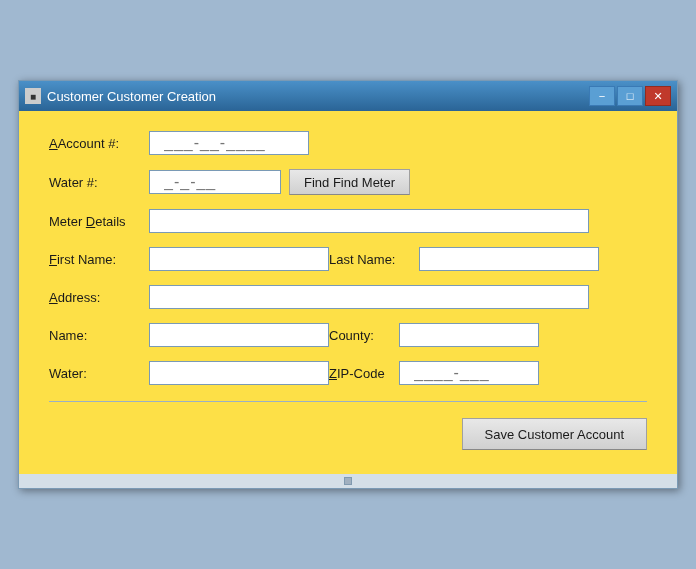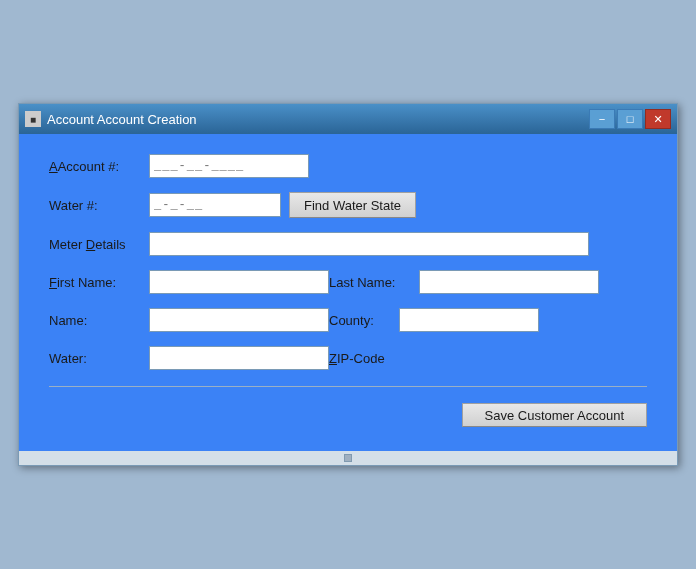--- a/index.html
+++ b/index.html
@@ -73,21 +73,21 @@
       cursor: pointer;
       font-family: 'Marlett', 'Segoe UI', sans-serif;
     }
 
     .title-btn.close {
       background: #c0392b;
       border-color: #922b21;
     }
 
     .window-body {
-      background: #3b82f6;
+      background: #fde047;
       padding: 20px 30px 20px 30px;
     }
 
     .form-row {
       display: flex;
       align-items: center;
       margin-bottom: 14px;
     }
 
     .form-label {
@@ -98,23 +98,23 @@
     }
 
     .form-label .underline {
       text-decoration: underline;
     }
 
     input[type="text"] {
       background: white;
       border: 1px solid #7a9ab5;
       height: 24px;
-      padding: 2px 4px;
-      font-size: 12px;
-      font-family: Liberation Mono, monospace;
+      padding: 2px 14px;
+      font-size: 16px;
+      font-family: Liberation Sans, sans-serif;
       outline: none;
       color: #333;
     }
 
     .input-account {
       width: 160px;
       letter-spacing: 1px;
       color: #999;
     }
 
@@ -184,21 +184,21 @@
     .footer-row {
       display: flex;
       justify-content: flex-end;
       padding-bottom: 4px;
     }
 
     .btn-save {
       background: linear-gradient(to bottom, #e8e8e8, #d0d0d0);
       border: 1px solid #a0a0a0;
       border-bottom-color: #888;
-      height: 24px;
+      height: 32px;
       padding: 0 22px;
       font-size: 13px;
       font-family: 'Segoe UI', Tahoma, sans-serif;
       cursor: pointer;
       color: #1a1a1a;
     }
 
     .resize-handle {
       display: flex;
       justify-content: center;
@@ -215,21 +215,21 @@
   </style>
 </head>
 <body>
 
 <div class="window">
 
   <div class="title-bar">
     <div class="title-bar-icon">
       <span>■</span>
     </div>
-    <span class="title-bar-text">Account Account Creation</span>
+    <span class="title-bar-text">Customer Customer Creation</span>
     <div class="title-bar-buttons">
       <button class="title-btn">−</button>
       <button class="title-btn">□</button>
       <button class="title-btn close">✕</button>
     </div>
   </div>
 
   <div class="window-body">
 
     <div class="form-row">
@@ -237,53 +237,60 @@
         <span class="underline">A</span><span>Account #:</span>
       </label>
       <input type="text" class="input-account" placeholder="___-__-____" style="">
     </div>
 
     <div class="form-row">
       <label class="form-label">
         Water #:
       </label>
       <input type="text" class="input-meter" placeholder="_-_-__" style="">
-      <button class="btn-find">Find Water State</button>
+      <button class="btn-find">Find Find Meter</button>
     </div>
 
     <div class="form-row">
       <label class="form-label">
         Meter <span style="text-decoration:underline">D</span>etails
       </label>
       <input type="text" class="input-details" style="">
     </div>
 
     <div class="form-row">
       <label class="form-label">
         <span style="text-decoration:underline">F</span>irst Name:
       </label>
       <input type="text" class="input-firstname" style="">
       <label class="form-label second-label" style="min-width:90px;">Last Name:</label>
       <input type="text" class="input-lastname" style="">
     </div>
 
+    <div class="form-row">
+      <label class="form-label">
+        <span style="text-decoration:underline">A</span>ddress:
+      </label>
+      <input type="text" class="input-address" style="">
+    </div>
 
     <div class="form-row">
       <label class="form-label">Name:</label>
       <input type="text" class="input-city" style="">
       <label class="form-label second-label" style="min-width:70px;">County:</label>
       <input type="text" class="input-county" style="">
     </div>
 
     <div class="form-row">
       <label class="form-label">Water:</label>
       <input type="text" class="input-state" style="">
       <label class="form-label second-label" style="min-width:70px;">
         <span style="text-decoration:underline">Z</span>IP-Code
       </label>
+      <input type="text" class="input-zip" placeholder="____-___" style="">
     </div>
 
     <hr class="divider">
 
     <div class="footer-row">
       <button class="btn-save">Save Customer Account</button>
     </div>
 
   </div>
 

